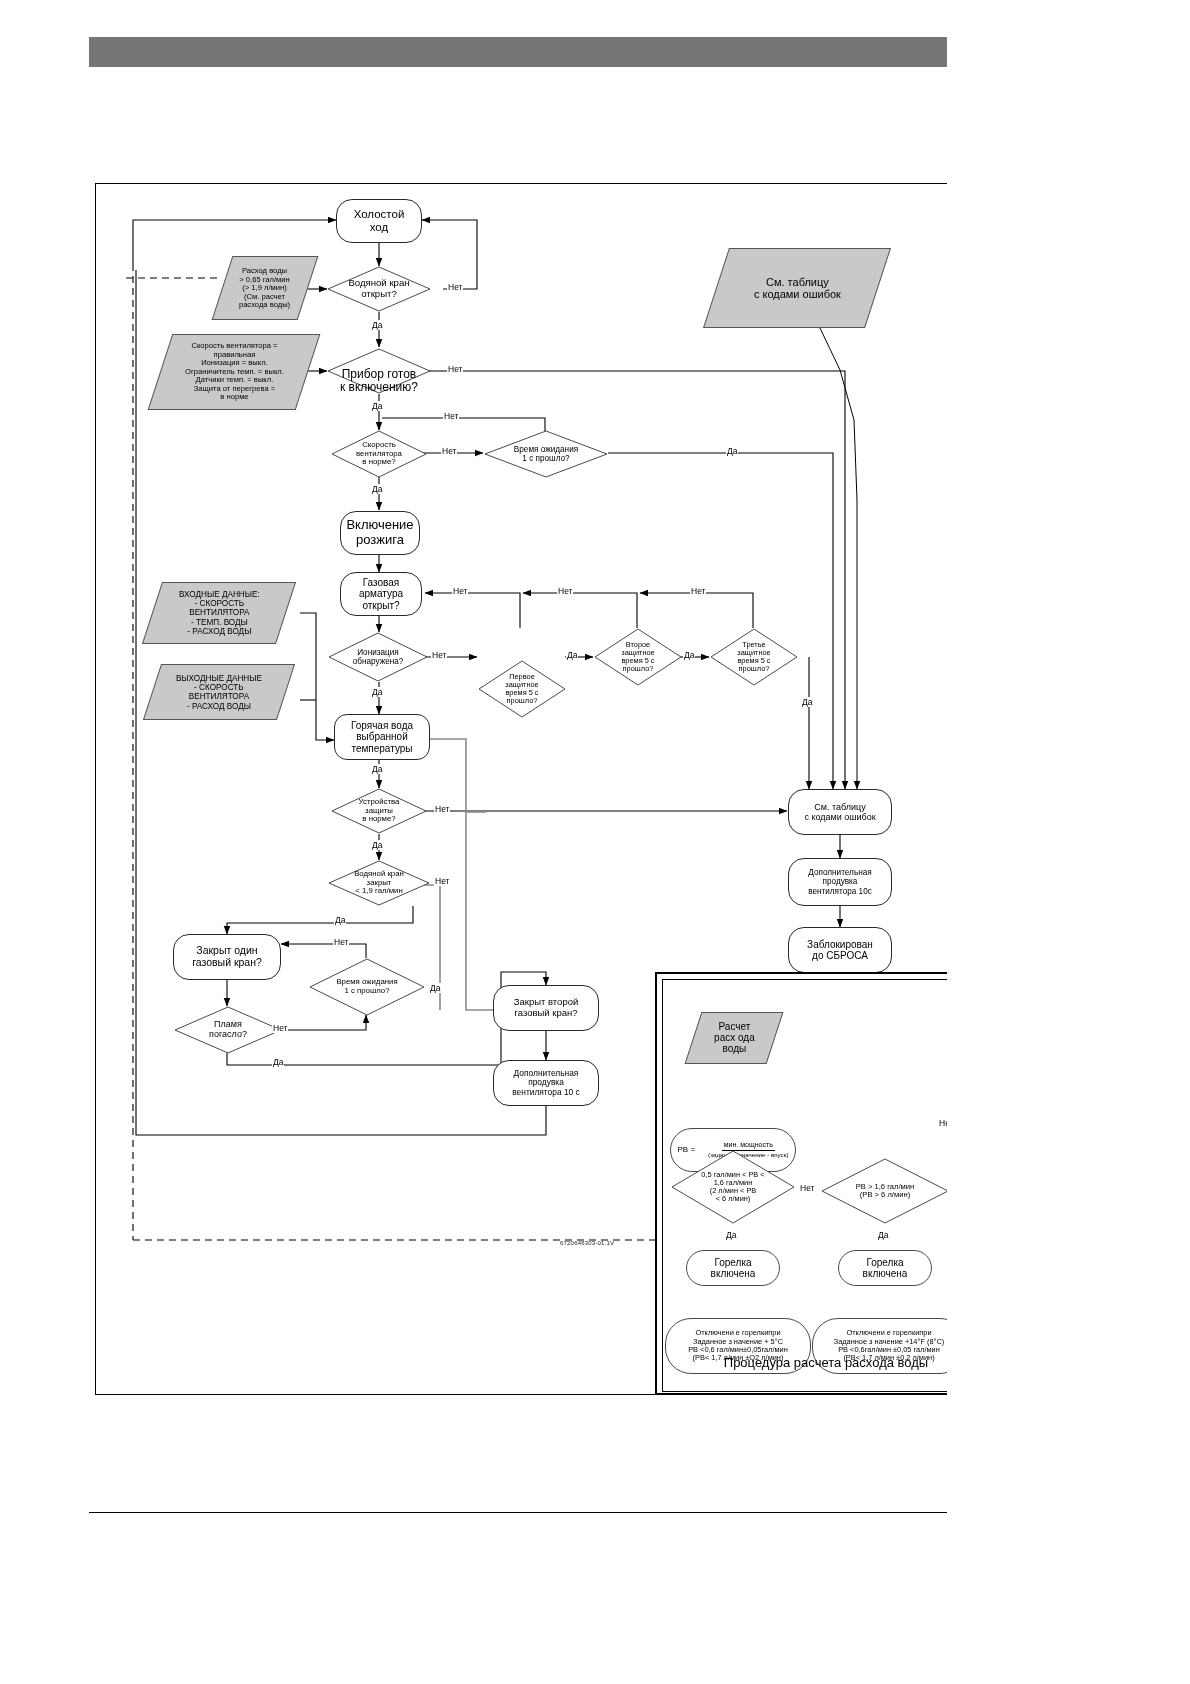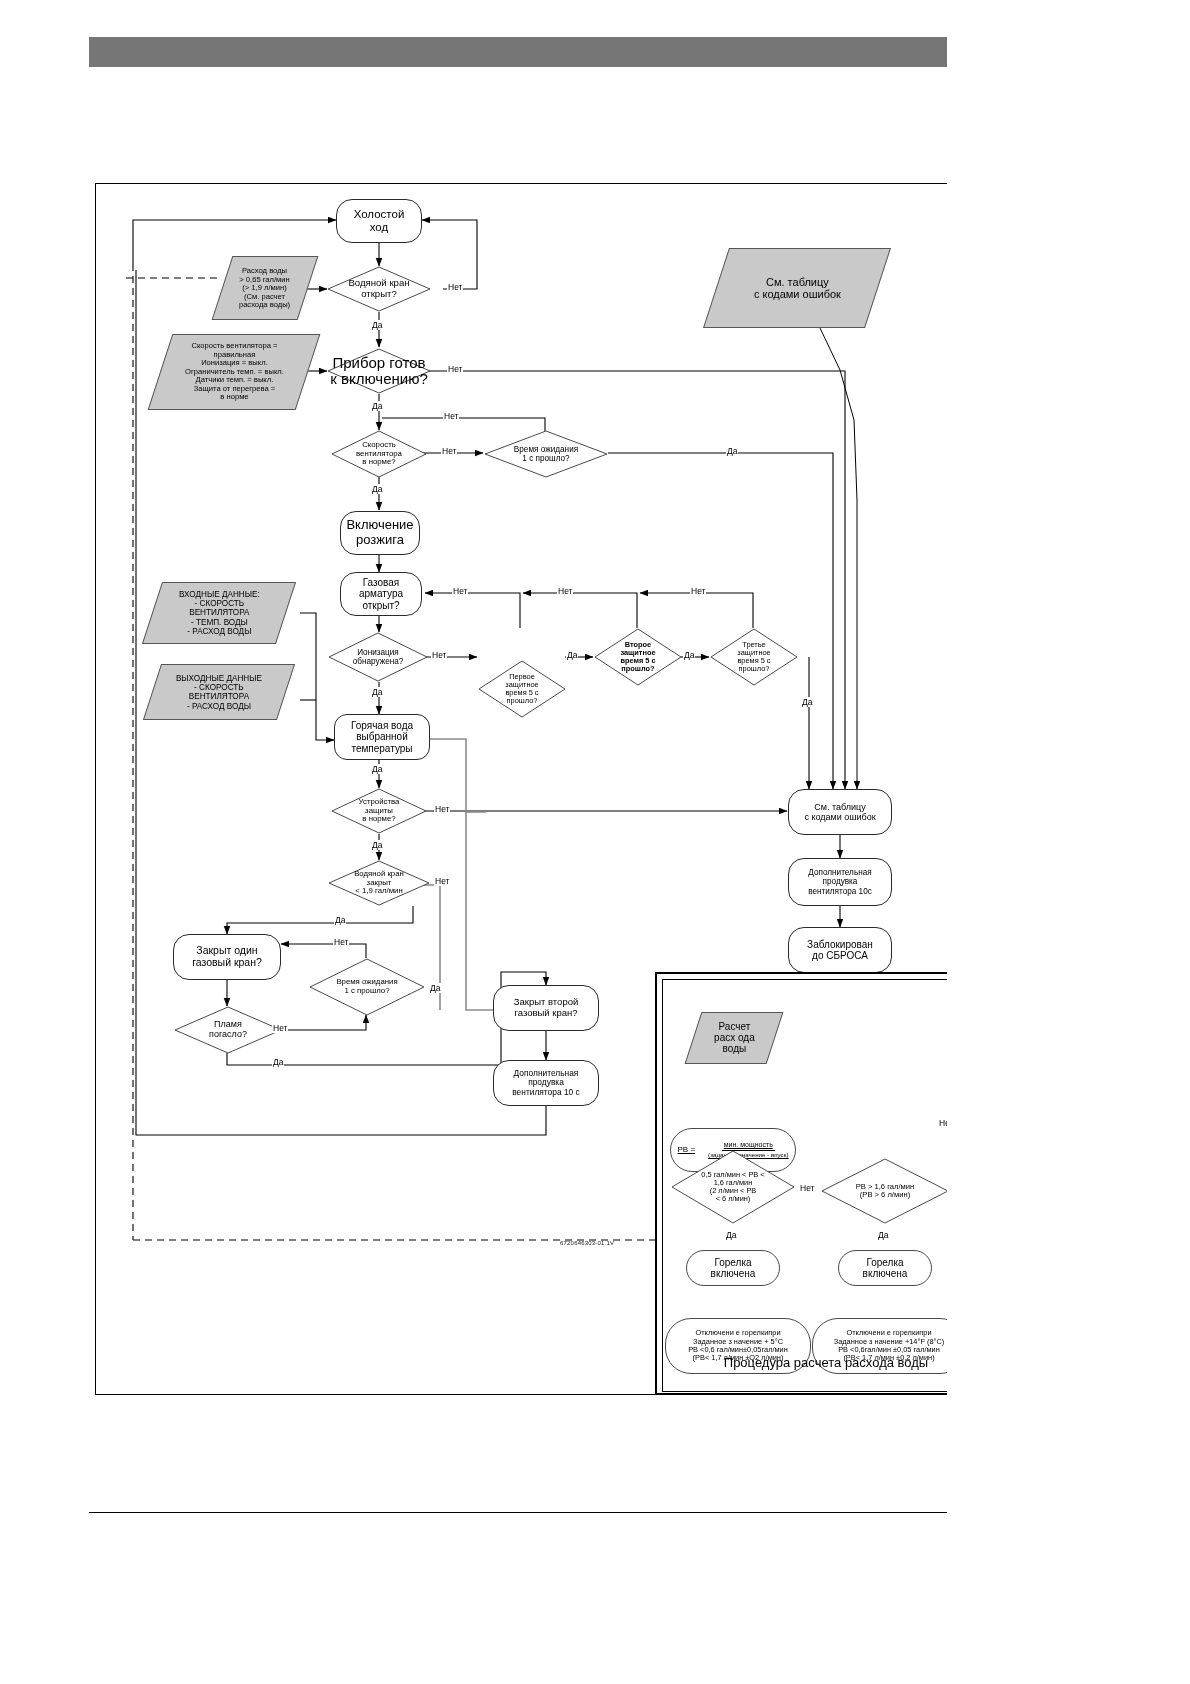--- a/index.html
+++ b/index.html
@@ -161,21 +161,21 @@
   </div>
 
   <div class="node para" style="left:160px;top:334px;width:148px;height:76px;font-size:7.6px;transform:skewX(-18deg);">
     <span class="inner">Скорость вентилятора =<br>правильная<br>Ионизация = выкл.<br>Ограничитель темп. = выкл.<br>Датчики темп. = выкл.<br>Защита от перегрева =<br>в норме</span>
   </div>
 
   <div class="diamond-wrap" style="left:327px;top:348px;width:104px;height:46px;">
     <svg width="104" height="46" viewBox="0 0 104 46">
         <polygon points="52,1 103,23 52,45 1,23" fill="#fff" stroke="#4a4a4a" stroke-width="1"></polygon>
       </svg>
-    <div class="dlabel" style="font-size:15px;">
+    <div class="dlabel" style="font-size:12px;align-items:flex-end;">
         <span>Прибор готов<br>к включению?</span>
       </div>
   </div>
 
   <div class="diamond-wrap" style="left:331px;top:430px;width:96px;height:48px;">
     <svg width="96" height="48" viewBox="0 0 96 48">
         <polygon points="48,1 95,24 48,47 1,24" fill="#fff" stroke="#4a4a4a" stroke-width="1"></polygon>
       </svg>
     <div class="dlabel" style="font-size:7.8px;">
         <span>Скорость<br>вентилятора<br>в норме?</span>
@@ -214,21 +214,21 @@
       </svg>
     <div class="dlabel" style="font-size:7.4px;">
         <span>Первое<br>защитное<br>время 5 с<br>прошло?</span>
       </div>
   </div>
 
   <div class="diamond-wrap" style="left:594px;top:628px;width:88px;height:58px;">
     <svg width="88" height="58" viewBox="0 0 88 58">
         <polygon points="44,1 87,29 44,57 1,29" fill="#fff" stroke="#4a4a4a" stroke-width="1"></polygon>
       </svg>
-    <div class="dlabel" style="font-size:7.4px;font-weight:bold;">
+    <div class="dlabel" style="font-size:7.4px;">
         <span>Второе<br>защитное<br>время 5 с<br>прошло?</span>
       </div>
   </div>
 
   <div class="diamond-wrap" style="left:710px;top:628px;width:88px;height:58px;">
     <svg width="88" height="58" viewBox="0 0 88 58">
         <polygon points="44,1 87,29 44,57 1,29" fill="#fff" stroke="#4a4a4a" stroke-width="1"></polygon>
       </svg>
     <div class="dlabel" style="font-size:7.4px;align-items:center;">
         <span>Третье<br>защитное<br>время 5 с<br>прошло?</span>
@@ -341,21 +341,21 @@
 
   <div class="inset">
     <div class="inset-inner"></div>
   </div>
 
   <div class="node para" style="left:693px;top:1012px;width:82px;height:52px;font-size:10px;transform:skewX(-18deg);">
     <span class="inner">Расчет<br>расх ода<br>воды</span>
   </div>
 
   <div class="node term" style="left:670px;top:1128px;width:126px;height:44px;border-radius:24px;">
-    <div style="display:flex;align-items:center;gap:13px;font-size:7px;text-decoration:underline;">
+    <div style="display:flex;align-items:center;gap:13px;font-size:7px;">
       <span style="font-size:8px;">РВ =</span>
       <span style="display:flex;flex-direction:column;align-items:center;">
         <span style="border-bottom:1px solid #000;padding:0 2px 1px;font-size:7px;">мин. мощность</span>
         <span style="padding-top:1px;font-size:6.2px;">(заданное значение - впуск)</span>
       </span>
     </div>
   </div>
 
   <div class="diamond-wrap" style="left:671px;top:1150px;width:124px;height:74px;">
     <svg width="124" height="74" viewBox="0 0 124 74">

